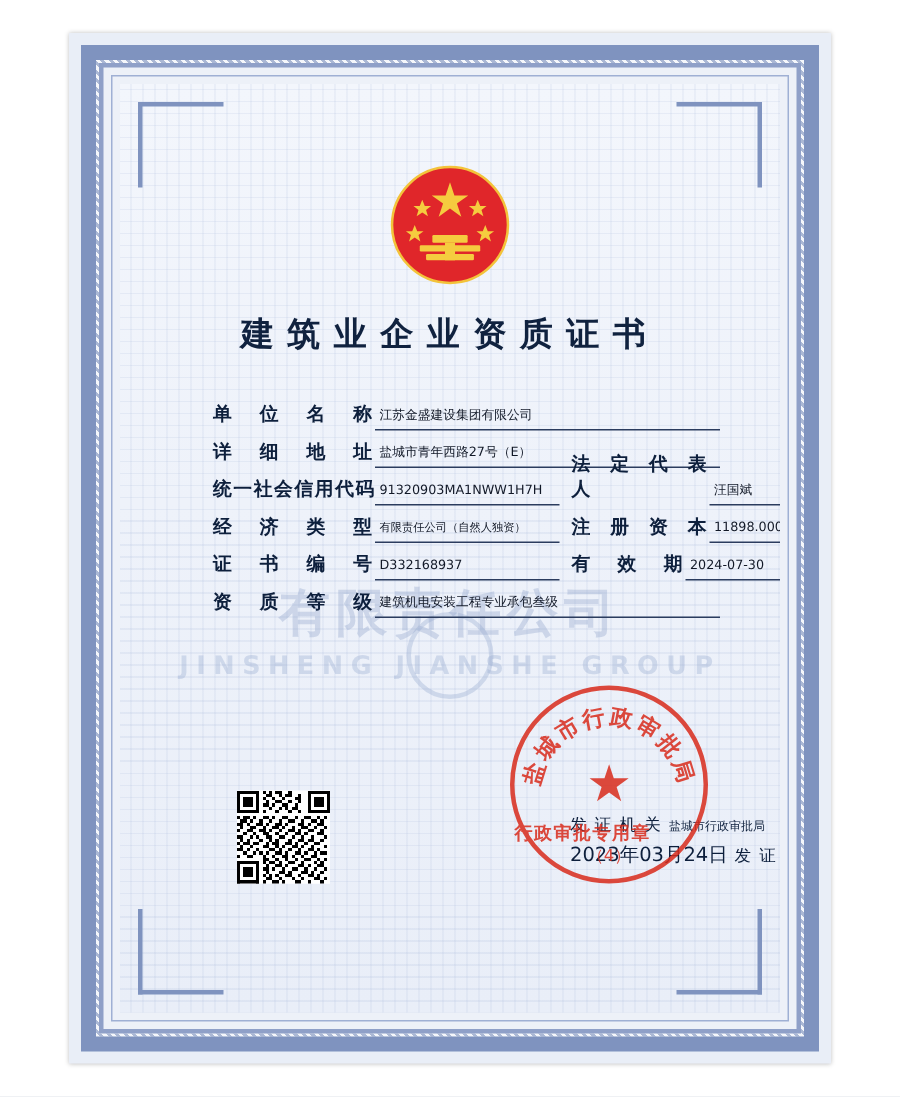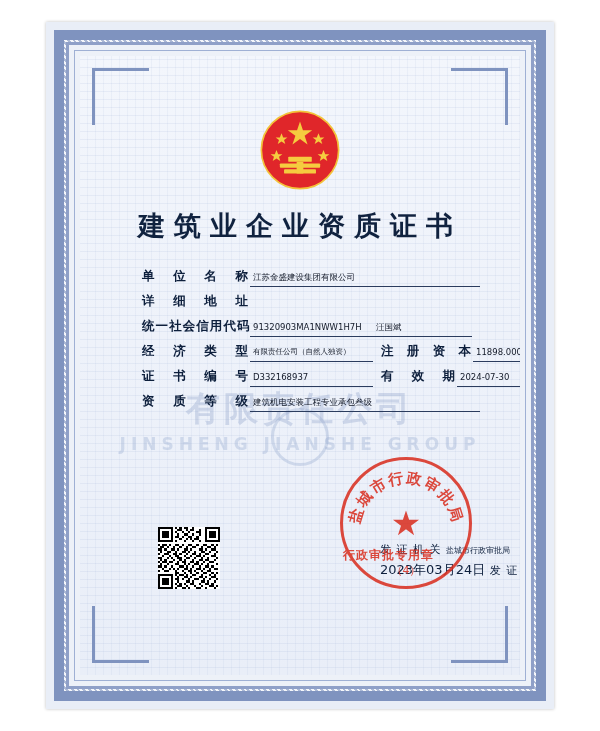--- a/index.html
+++ b/index.html
@@ -67,21 +67,21 @@
 
   
   .emblem{
     position:absolute; left:50%; top:52px; transform:translateX(-50%);
     width:84px;height:84px;
   }
   
   .title{
     position:absolute; left:0; right:0; top:152px;
     text-align:center;
-    font-size:27px;
+    font-size:22px;
     letter-spacing:9px;
     font-weight:bold;
     color:#10223f;
     font-family:"DejaVu Sans","Liberation Sans",sans-serif;
   }
   
   .watermark{
     position:absolute; left:0; right:0; top:330px;
     text-align:center;
     font-size:34px;
@@ -256,25 +256,27 @@
 
       <div class="fields">
 
         <div class="row">
           <div class="lbl">单 位 名 称</div>
           <div class="val w1">江苏金盛建设集团有限公司</div>
         </div>
 
         <div class="row">
           <div class="lbl">详 细 地 址</div>
+          <div class="val w1">盐城市青年西路27号（E）</div>
         </div>
 
         <div class="row split">
           <div class="lbl tight">统一社会信用代码</div>
           <div class="val w4">91320903MA1NWW1H7H</div>
+          <div class="lbl mid">法 定 代 表 人</div>
           <div class="val w6">汪国斌</div>
         </div>
 
         <div class="row split">
           <div class="lbl">经 济 类 型</div>
           <div class="val w4 wrap">有限责任公司（自然人独资）</div>
           <div class="lbl mid">注 册 资 本</div>
           <div class="val w6">11898.000000万元</div>
         </div>
 

